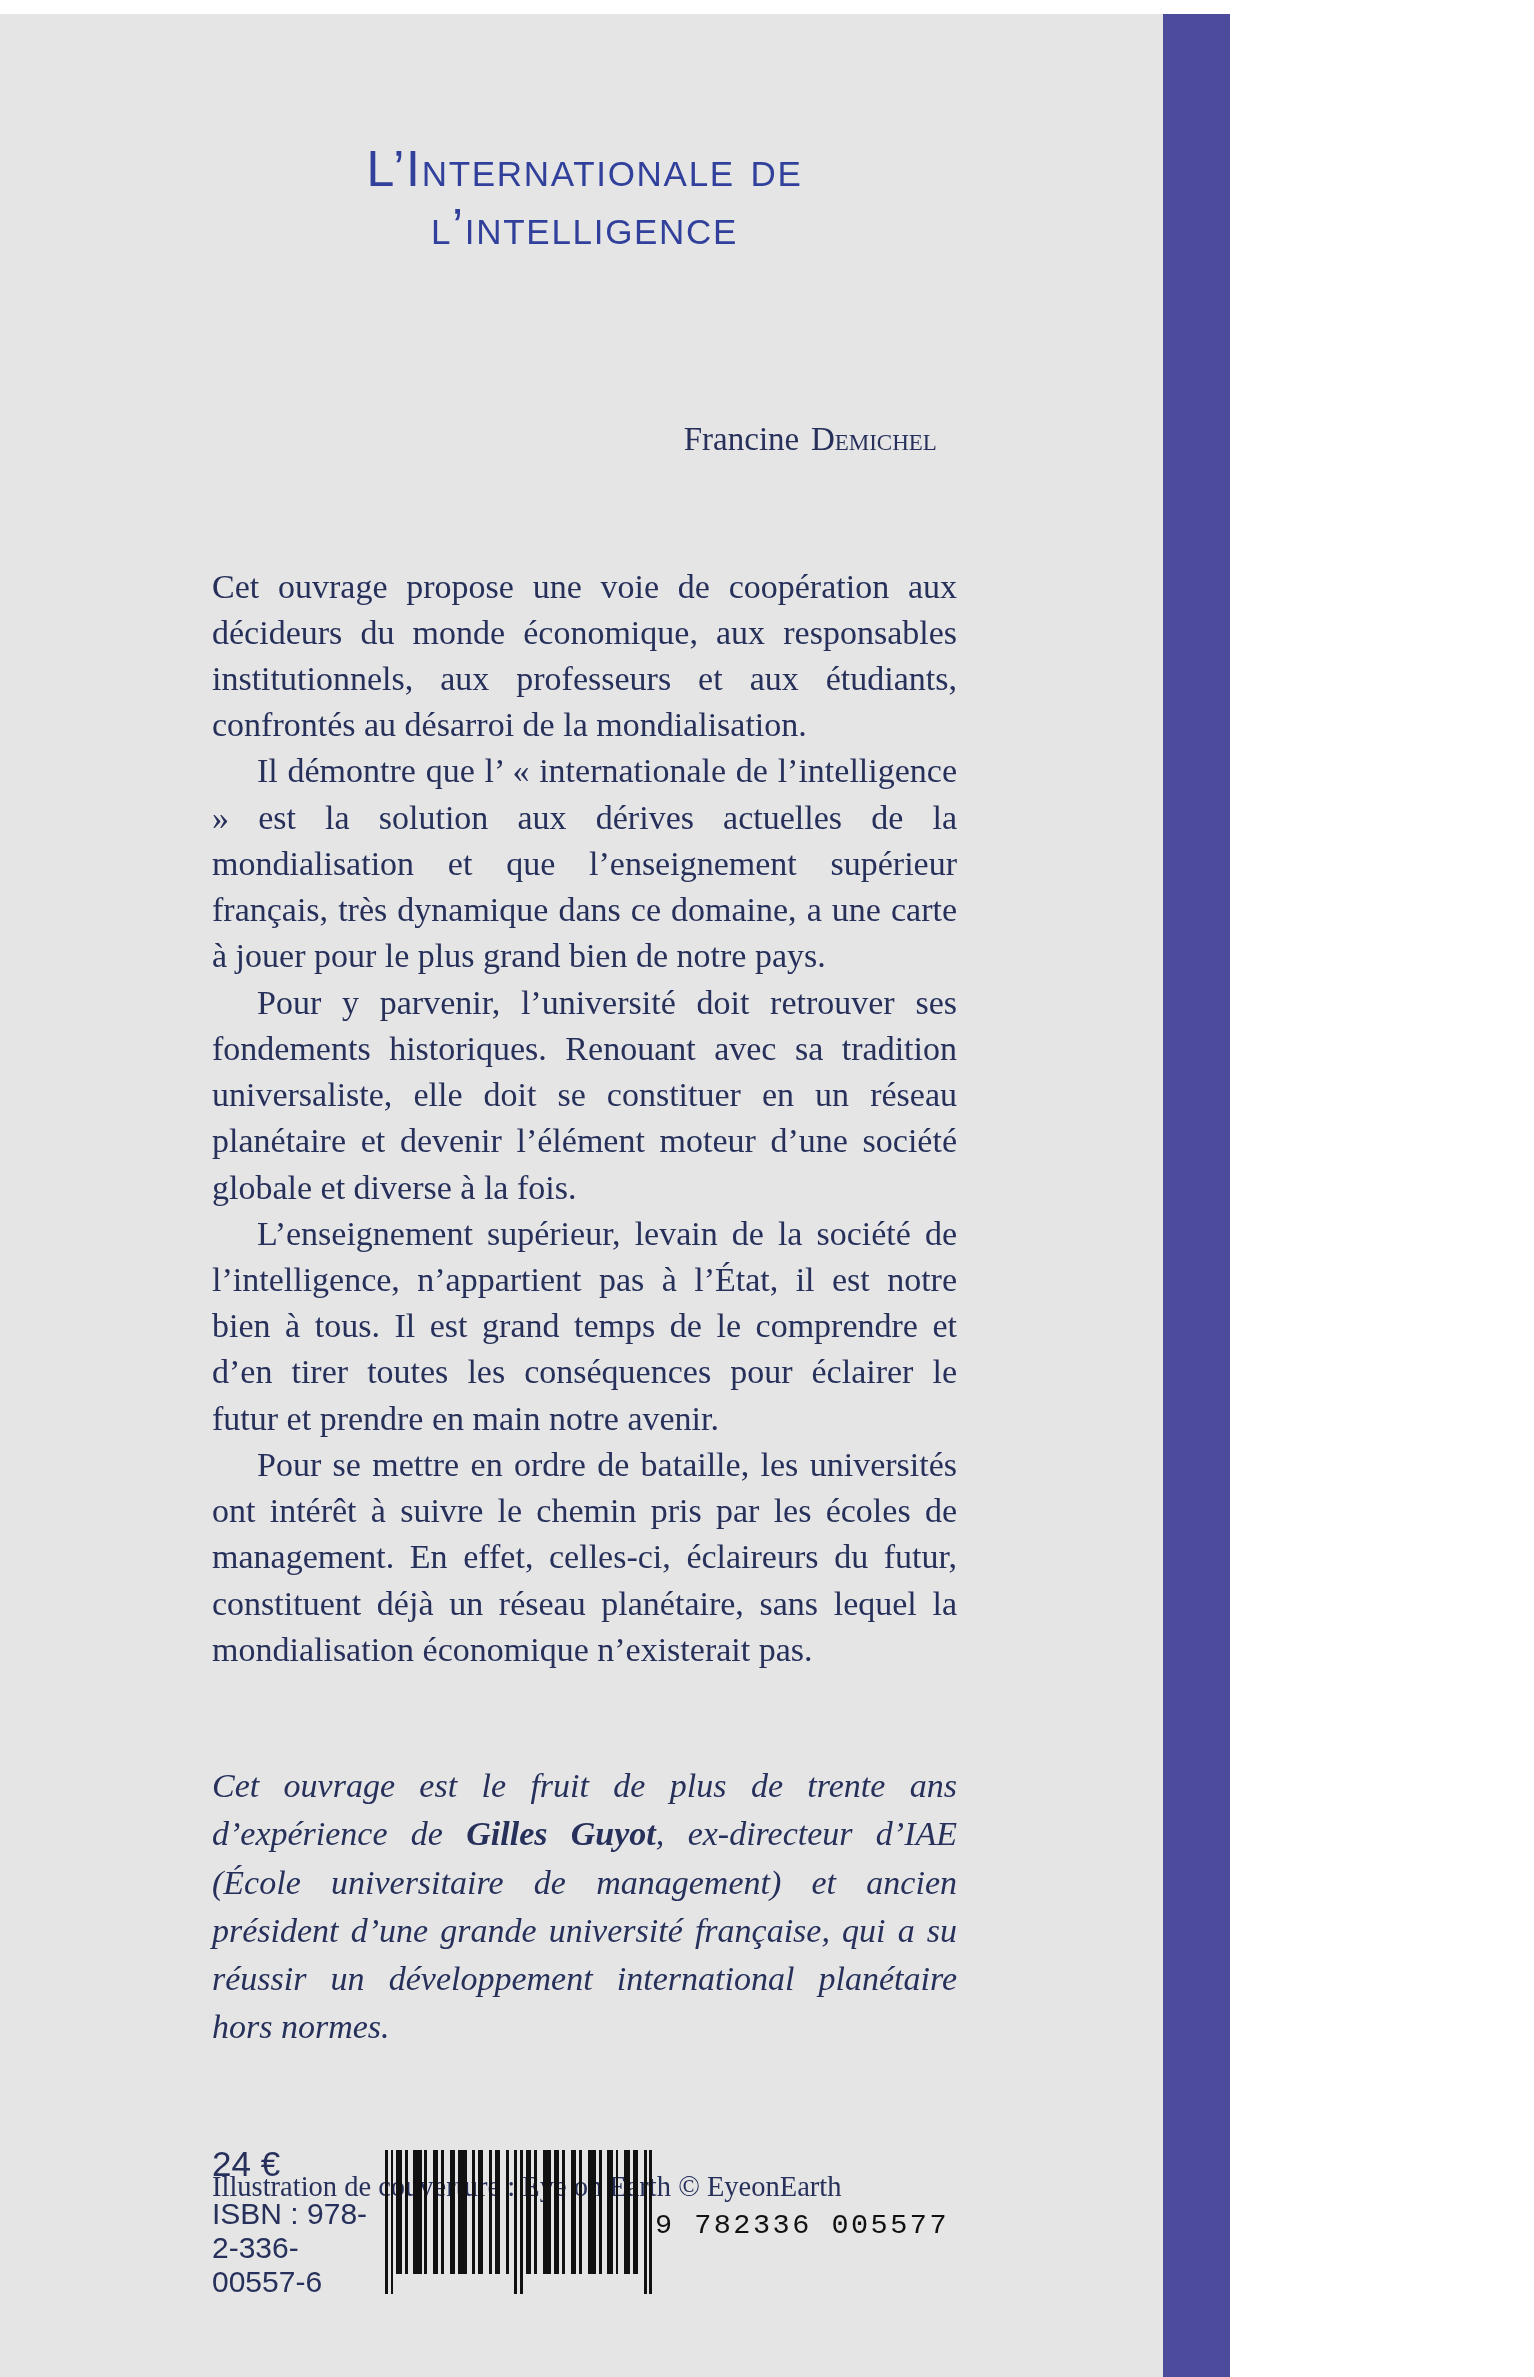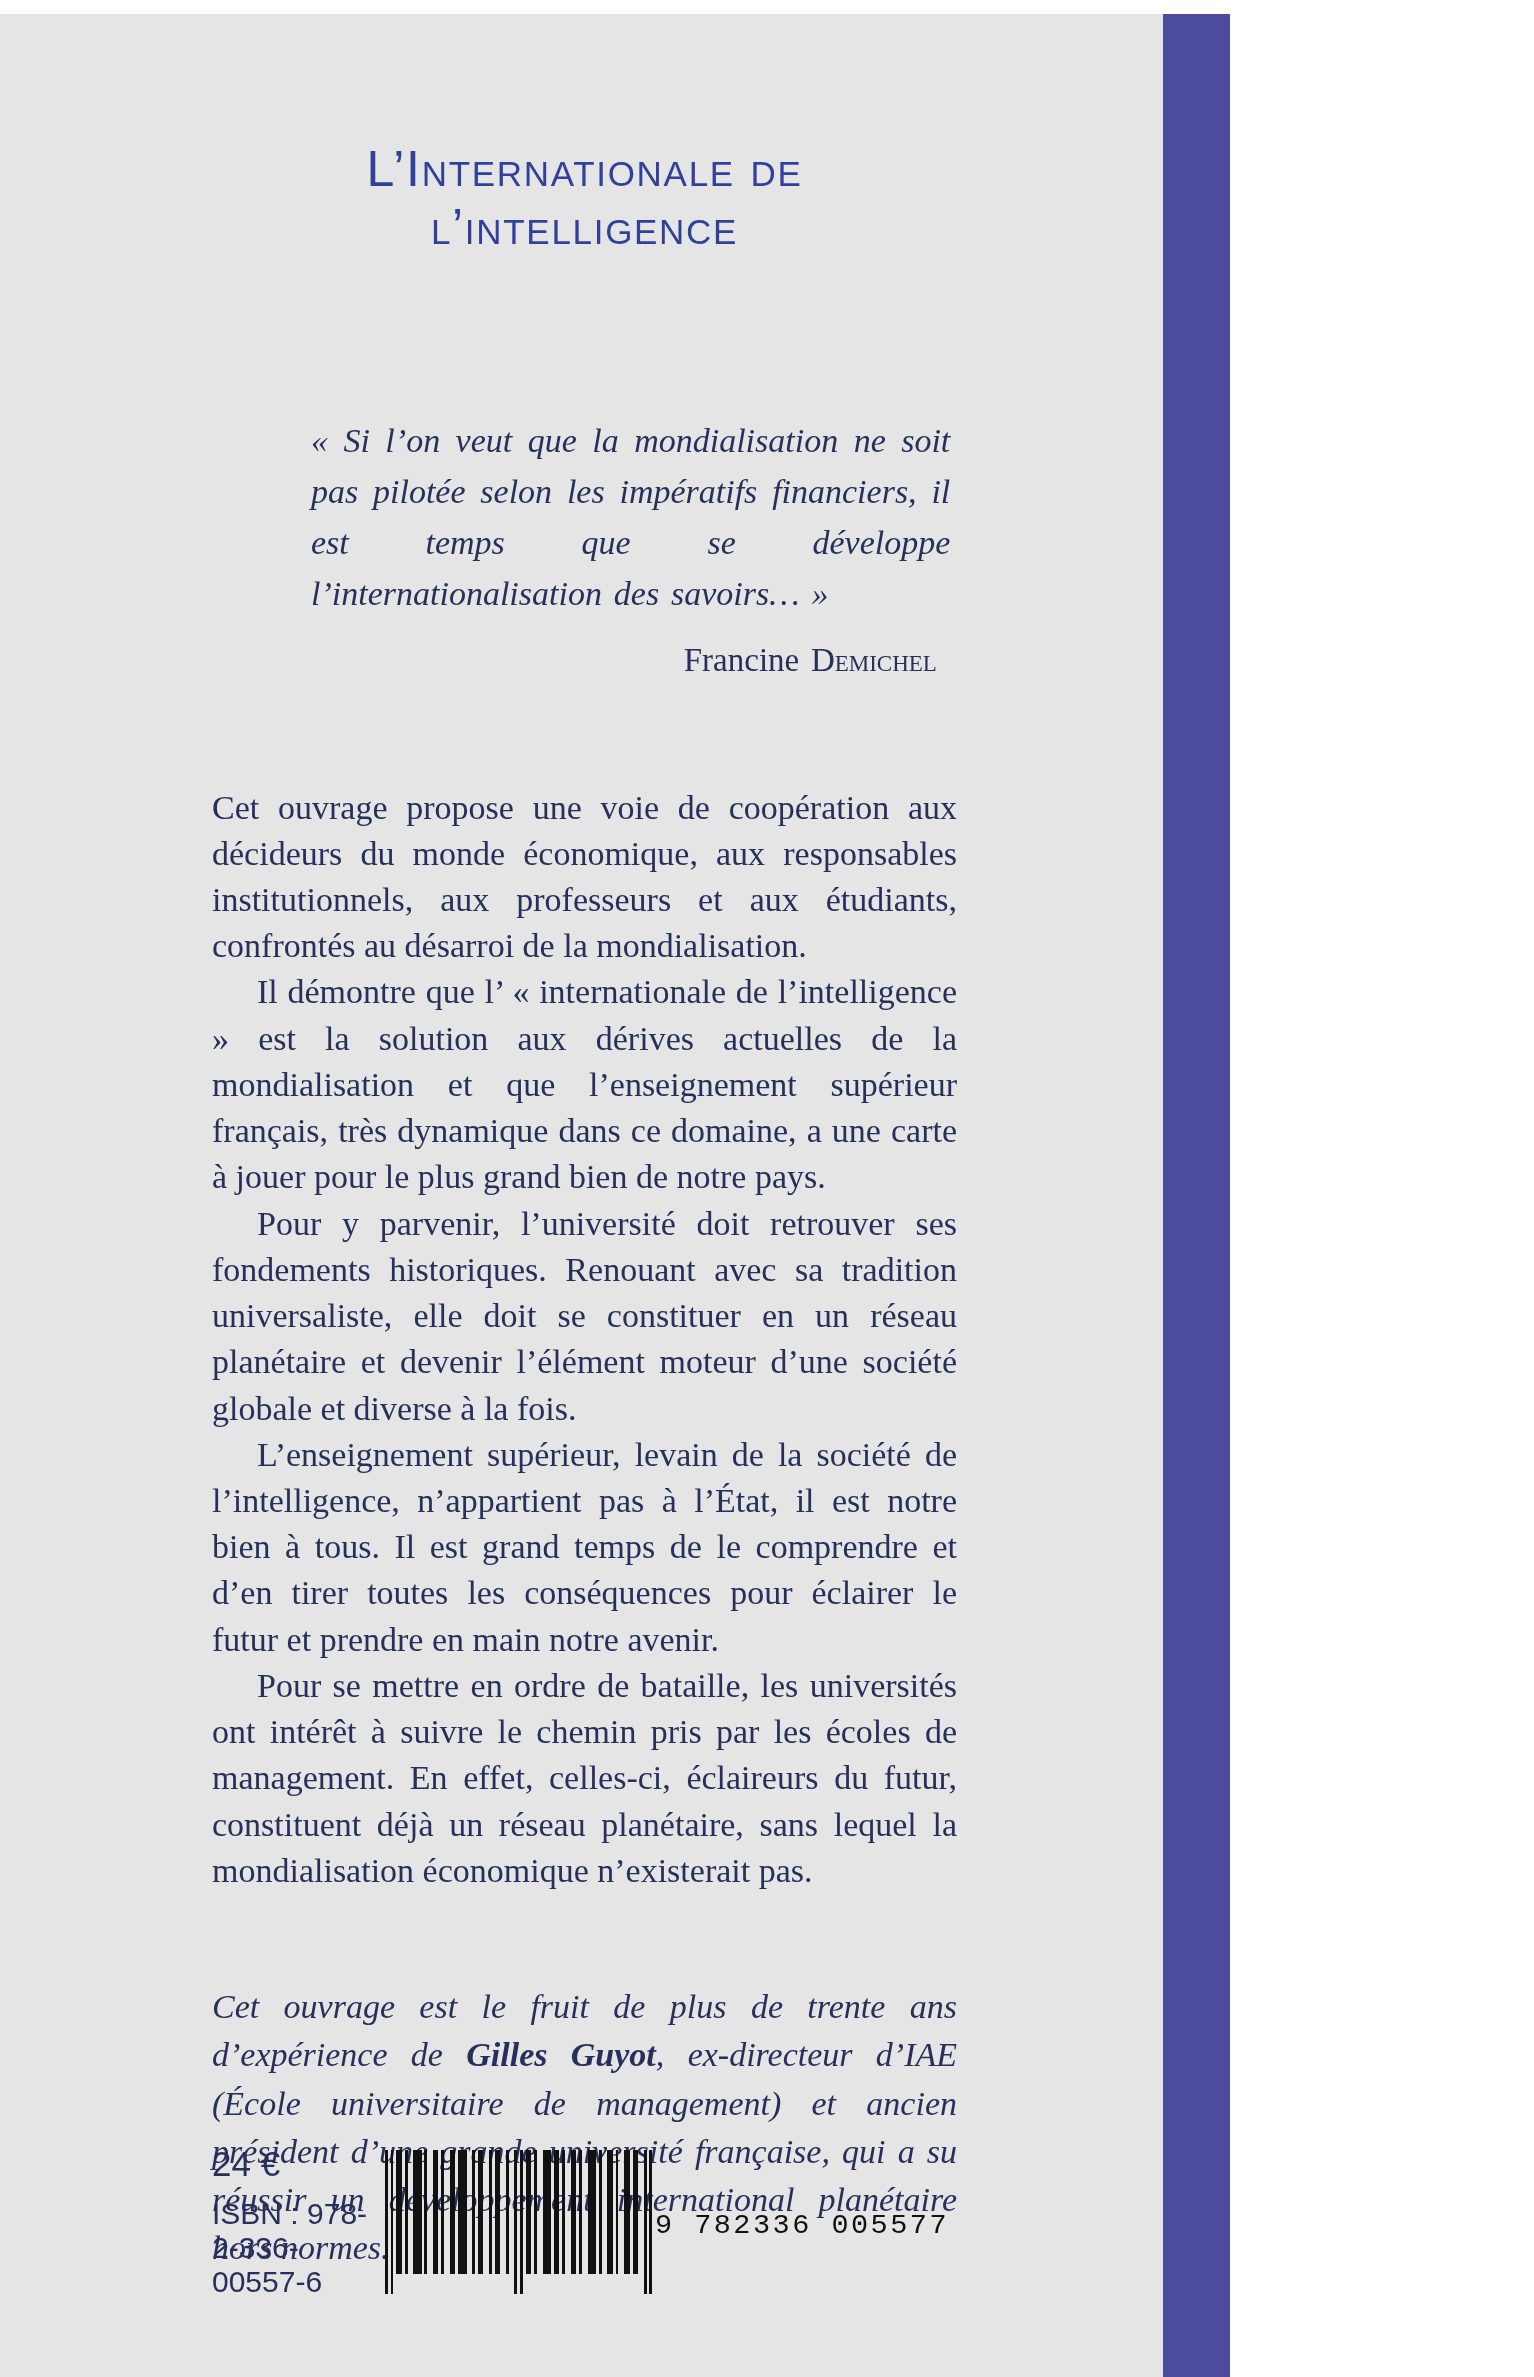--- a/index.html
+++ b/index.html
@@ -123,21 +123,20 @@
 <body>
 
 <div class="page">
   <div class="stripe"></div>
 
   <div class="content">
 
     <h1 class="title">L’Internationale de l’intelligence</h1>
 
     <blockquote class="quote">
-      <p>« Si l’on veut que la mondialisation ne soit pas pilotée selon les impératifs financiers, il est temps que se développe l’internationalisation des savoirs… »</p>
       <div class="attribution"><span>Francine </span><span class="sc">Demichel</span></div>
     </blockquote>
 
     <section class="synopsis">
       <p>Cet ouvrage propose une voie de coopération aux décideurs du monde économique, aux responsables institutionnels, aux professeurs et aux étudiants, confrontés au désarroi de la mondialisation.</p>
       <p class="indent">Il démontre que l’ « internationale de l’intelligence » est la solution aux dérives actuelles de la mondialisation et que l’enseignement supérieur français, très dynamique dans ce domaine, a une carte à jouer pour le plus grand bien de notre pays.</p>
       <p class="indent">Pour y parvenir, l’université doit retrouver ses fondements historiques. Renouant avec sa tradition universaliste, elle doit se constituer en un réseau planétaire et devenir l’élément moteur d’une société globale et diverse à la fois.</p>
       <p class="indent">L’enseignement supérieur, levain de la société de l’intelligence, n’appartient pas à l’État, il est notre bien à tous. Il est grand temps de le comprendre et d’en tirer toutes les conséquences pour éclairer le futur et prendre en main notre avenir.</p>
       <p class="indent">Pour se mettre en ordre de bataille, les universités ont intérêt à suivre le chemin pris par les écoles de management. En effet, celles-ci, éclaireurs du futur, constituent déjà un réseau planétaire, sans lequel la mondialisation économique n’existerait pas.</p>
     </section>

